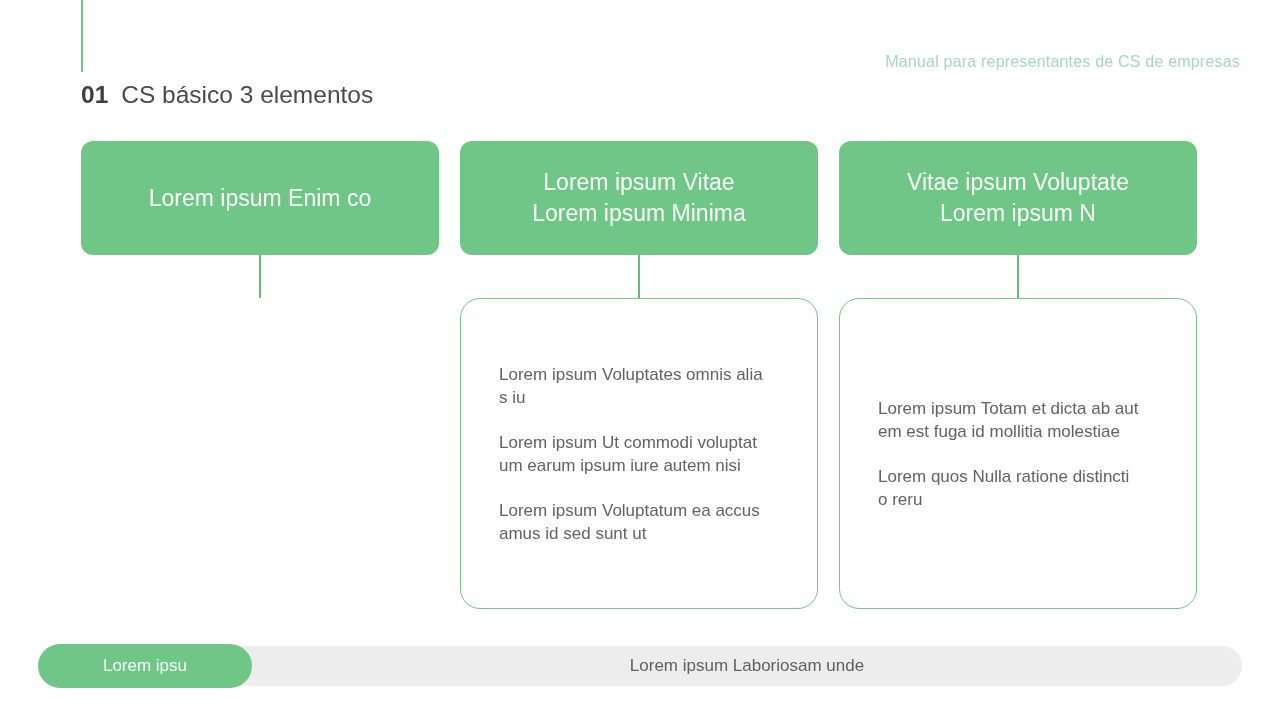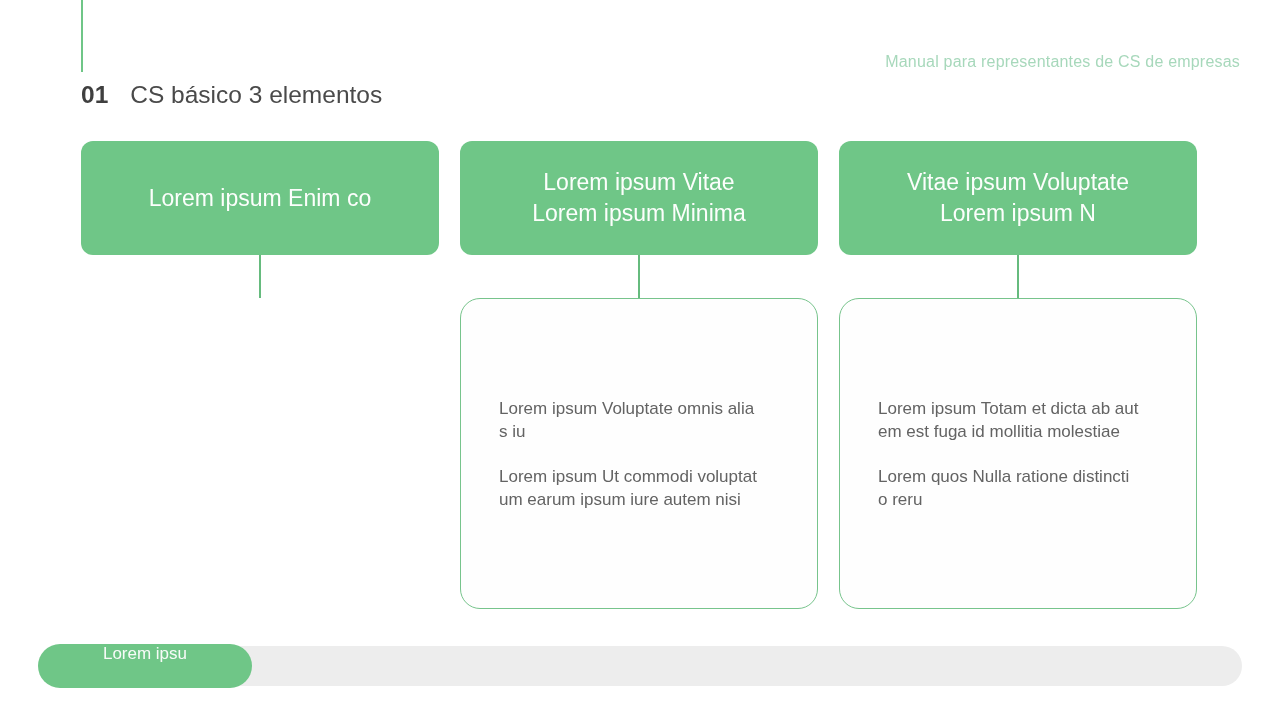--- a/index.html
+++ b/index.html
@@ -28,21 +28,21 @@
 
   .slide-title {
     position: absolute;
     left: 81px; top: 81px;
     font-size: 24.5px;
     color: #4A4A4A;
   }
   .slide-title .num {
     font-weight: 700;
     color: #3F3F3F;
-    margin-right: 22px;
+    margin-right: 13px;
   }
 
   .columns {
     position: absolute;
     left: 81px; top: 141px;
     width: 1116px;
     display: flex;
     gap: 21px;
   }
   .column {
@@ -103,20 +103,21 @@
     background: #EDEDED;
     border-radius: 20px;
   }
   .footer-pill {
     position: absolute;
     left: 0; top: 0;
     width: 214px; height: 44px;
     background: #6FC687;
     border-radius: 22px;
     display: flex;
+    align-items: center;
     justify-content: center;
     color: #F7FBF8;
     font-size: 17px;
   }
   .footer-bar-label {
     position: absolute;
     left: 214px; top: 2px; right: 0;
     height: 40px;
     display: flex;
     align-items: center;
@@ -141,39 +142,42 @@
   <div class="column">
     <div class="header-box">Lorem ipsum Enim co</div>
     <div class="connector"></div>
   </div>
 
   <div class="column">
     <div class="header-box">Lorem ipsum Vitae
 Lorem ipsum Minima</div>
     <div class="connector"></div>
     <div class="detail-card">
-      <p>Lorem ipsum Voluptate omnis alia
+      <p>Lorem ipsum Voluptates omnis alia
 s iu</p>
       <p>Lorem ipsum Ut commodi voluptat
 um earum ipsum iure autem nisi</p>
+      <p>Lorem ipsum Voluptatum ea accus
+amus id sed sunt ut</p>
     </div>
   </div>
 
   <div class="column">
     <div class="header-box">Vitae ipsum Voluptate
 Lorem ipsum N</div>
     <div class="connector"></div>
     <div class="detail-card">
       <p>Lorem ipsum Totam et dicta ab aut
 em est fuga id mollitia molestiae</p>
       <p>Lorem quos Nulla ratione distincti
 o reru</p>
     </div>
   </div>
 
 </div>
 
 <div class="footer">
   <div class="footer-bar"></div>
+  <div class="footer-bar-label">Lorem ipsum Laboriosam unde</div>
   <div class="footer-pill">
     <span>Lorem ipsu</span>
   </div>
 </div>
 
 </body></html>

